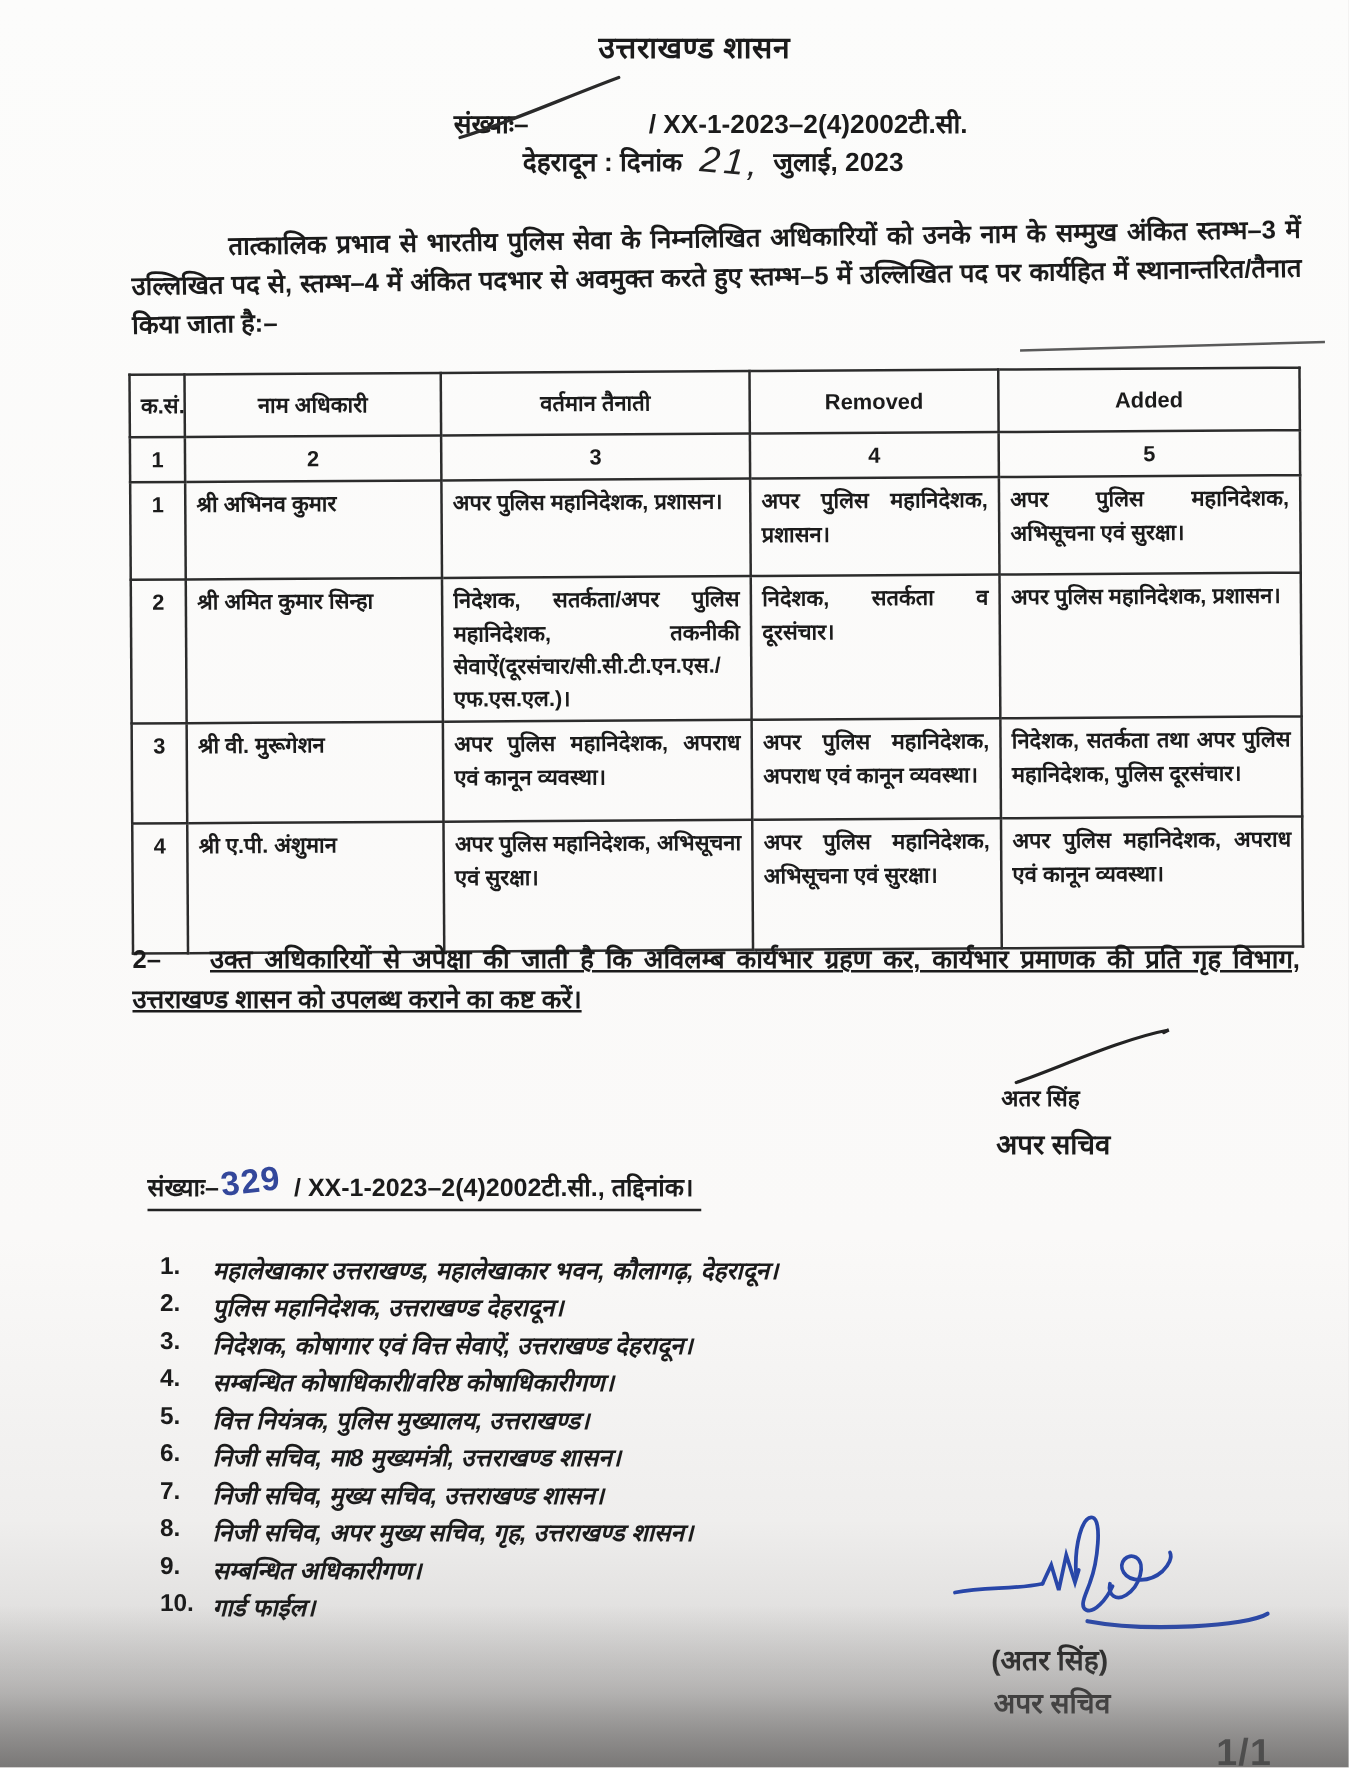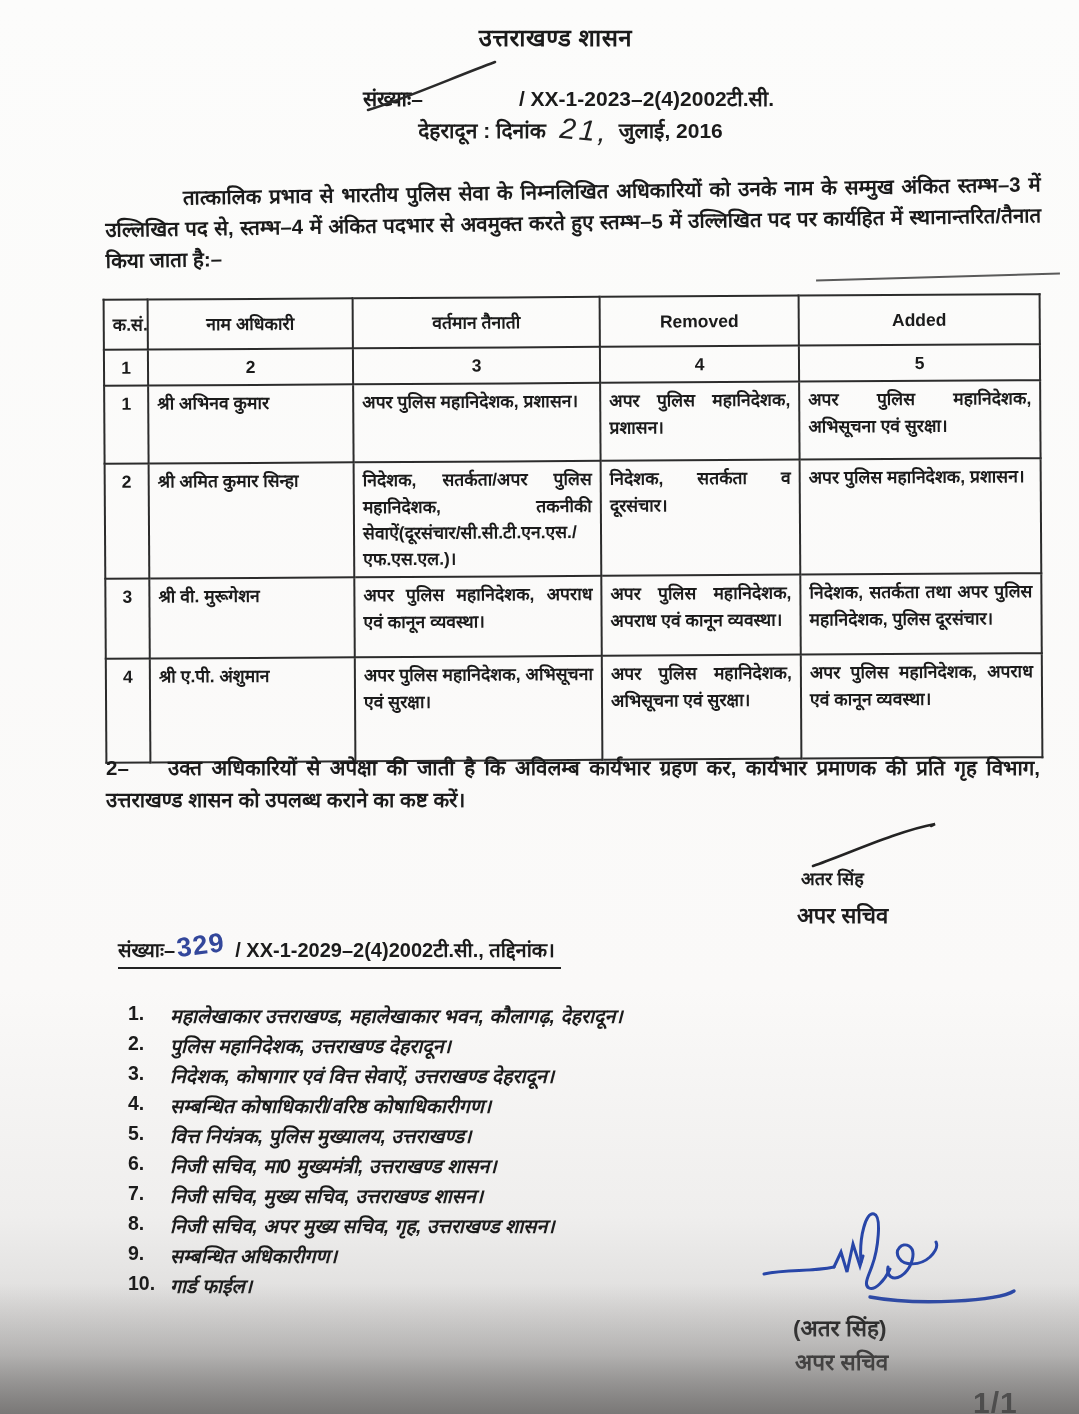--- a/index.html
+++ b/index.html
@@ -68,21 +68,21 @@
   .r-head { height: 50px; }
   .r-num { height: 26px; }
   .r1 { height: 78px; }
   .r2 { height: 108px; }
   .r3 { height: 80px; }
   .r4 { height: 104px; }
 
   
   .clause2 {
     left: 106px; top: 752px; width: 934px;
-    font-size: 20.5px; line-height: 1.55; text-align: justify;
+    font-size: 20.5px; line-height: 1.55; text-align: justify; text-decoration: underline;
   }
   .clause2 .cnum { display: inline-block; width: 62px; font-weight: 700; }
 
   
   .sig-curve { left: 805px; top: 816px; }
   .sig-name-1 { left: 801px; top: 866px; font-size: 18px; font-weight: 700; }
   .sig-desig-1 { left: 797px; top: 899px; font-size: 22px; font-weight: 700; }
 
   .endorse-no { left: 118px; top: 933px; font-size: 20px; font-weight: 700; }
   .endorse-no .uline { display: inline-block; border-bottom: 2px solid #222; padding: 0 6px 3px 0; }
@@ -122,21 +122,21 @@
     <span>संख्याः–</span><span class="spacer"></span><span>/ XX-1-2023–2(4)2002टी.सी.</span>
   </div>
 
   <svg class="abs slash-svg" width="140" height="58">
     <path d="M6,54 C40,44 95,20 133,6" stroke="#2a2a2a" stroke-width="2.6" fill="none" stroke-linecap="round"></path>
   </svg>
 
   <div class="abs center-line dateline dev">
     <span>देहरादून : दिनांक</span>
     <span class="hand-date">21,</span>
-    <span>जुलाई, 2016</span>
+    <span>जुलाई, 2023</span>
   </div>
 
 
   <div class="abs intro dev">तात्कालिक प्रभाव से भारतीय पुलिस सेवा के निम्नलिखित अधिकारियों को उनके नाम के सम्मुख अंकित स्तम्भ–3 में उल्लिखित पद से, स्तम्भ–4 में अंकित पदभार से अवमुक्त करते हुए स्तम्भ–5 में उल्लिखित पद पर कार्यहित में स्थानान्तरित/तैनात किया जाता है:–</div>
   <div class="abs artifact-line"></div>
 
   <table class="xfer">
     <colgroup>
       <col style="width:44px">
         <col style="width:205px">
@@ -195,21 +195,21 @@
   </div>
 
   <svg class="abs sig-curve" width="140" height="56">
     <path d="M8,50 C38,40 92,15 130,8 L126,10" stroke="#232323" stroke-width="2.6" fill="none" stroke-linecap="round"></path>
   </svg>
   <div class="abs sig-name-1 dev">अतर सिंह</div>
   <div class="abs sig-desig-1 dev">अपर सचिव</div>
 
   <div class="abs endorse-no dev">
     <span class="uline">
-      <span>संख्याः–</span><span class="hand-no">329</span><span>/ XX-1-2029–2(4)2002टी.सी., तद्दिनांक।</span>
+      <span>संख्याः–</span><span class="hand-no">329</span><span>/ XX-1-2023–2(4)2002टी.सी., तद्दिनांक।</span>
     </span>
   </div>
 
   <div class="abs recips dev">
     <div class="recip">
         <span class="no">1.</span>
         <span class="txt">महालेखाकार उत्तराखण्ड, महालेखाकार भवन, कौलागढ़, देहरादून।</span>
       </div>
     <div class="recip">
         <span class="no">2.</span>
@@ -222,21 +222,21 @@
     <div class="recip">
         <span class="no">4.</span>
         <span class="txt">सम्बन्धित कोषाधिकारी/वरिष्ठ कोषाधिकारीगण।</span>
       </div>
     <div class="recip">
         <span class="no">5.</span>
         <span class="txt">वित्त नियंत्रक, पुलिस मुख्यालय, उत्तराखण्ड।</span>
       </div>
     <div class="recip">
         <span class="no">6.</span>
-        <span class="txt">निजी सचिव, मा0 मुख्यमंत्री, उत्तराखण्ड शासन।</span>
+        <span class="txt">निजी सचिव, मा8 मुख्यमंत्री, उत्तराखण्ड शासन।</span>
       </div>
     <div class="recip">
         <span class="no">7.</span>
         <span class="txt">निजी सचिव, मुख्य सचिव, उत्तराखण्ड शासन।</span>
       </div>
     <div class="recip">
         <span class="no">8.</span>
         <span class="txt">निजी सचिव, अपर मुख्य सचिव, गृह, उत्तराखण्ड शासन।</span>
       </div>
     <div class="recip">

